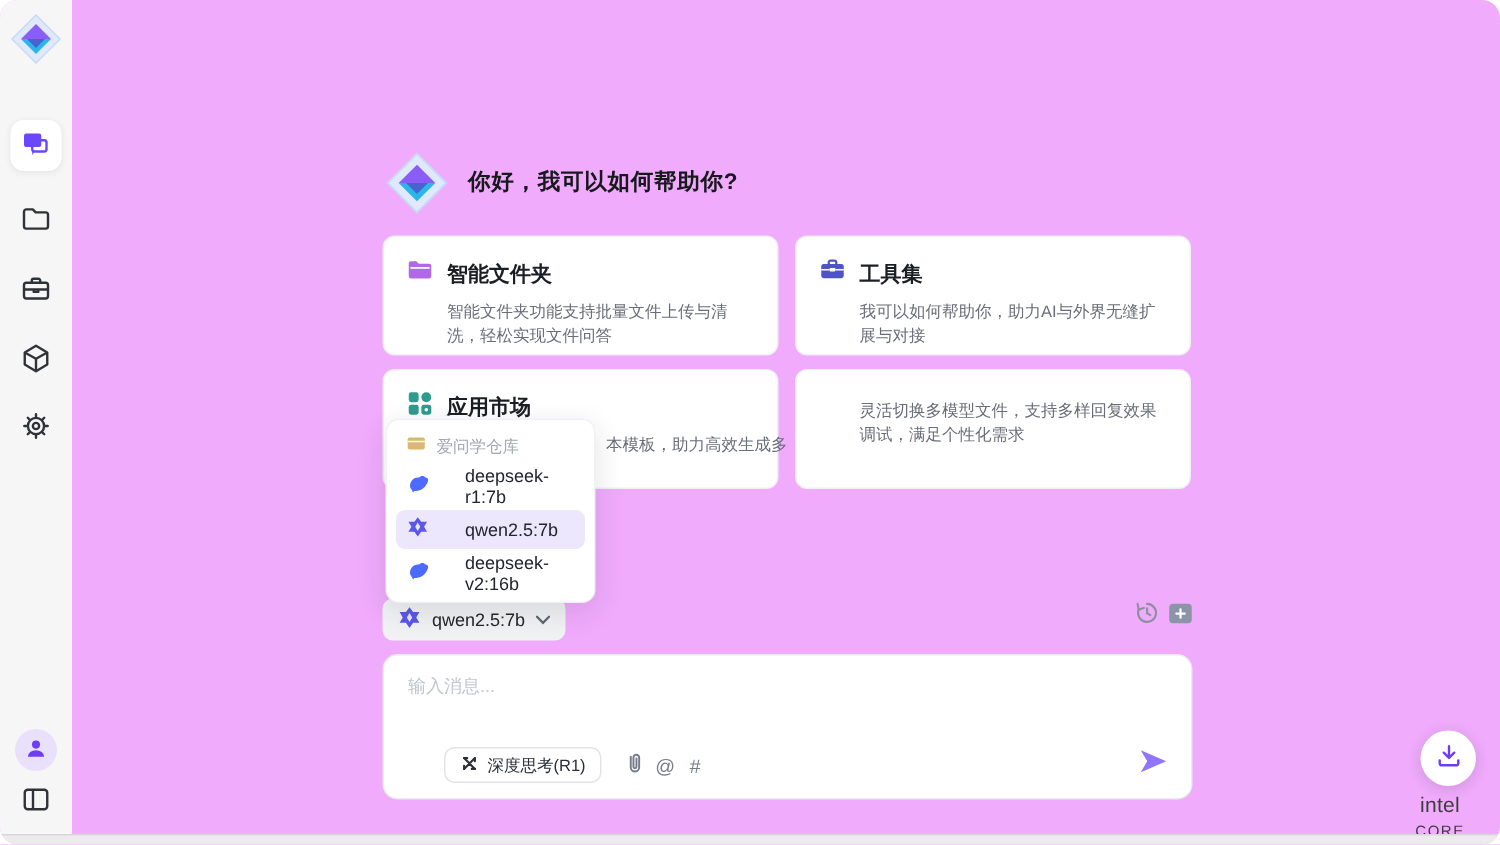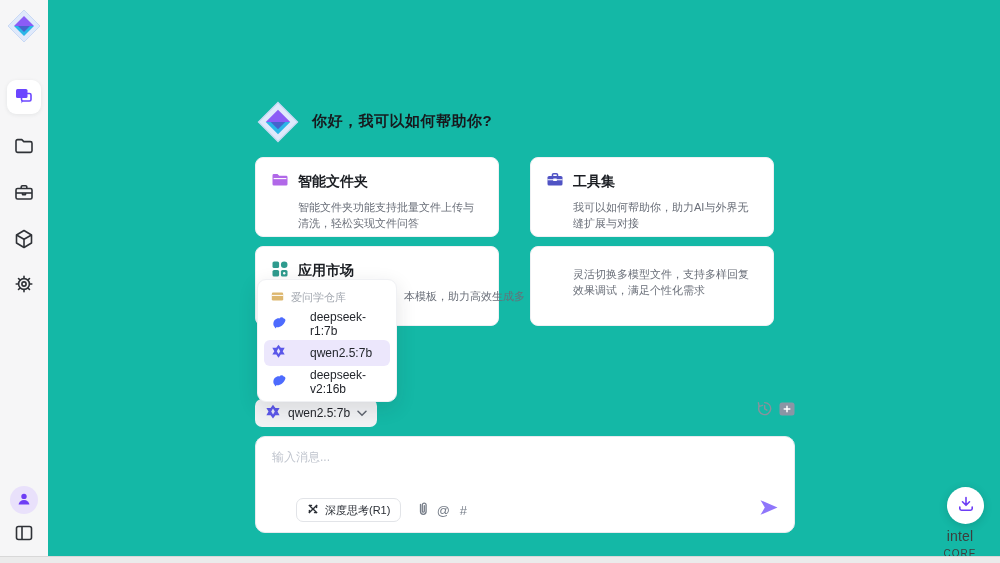--- a/index.html
+++ b/index.html
@@ -1,38 +1,38 @@
 <!DOCTYPE html>
 <html><head>
 <meta charset="utf-8">
 <style>
   * { margin:0; padding:0; box-sizing:border-box; }
   html,body { width:1000px; height:563px; }
   body { font-family:"Liberation Sans","DejaVu Sans",sans-serif; background:#fff; }
-  .screen { position:relative; width:1000px; height:563px; background:#14b8a6; overflow:hidden; }
+  .screen { position:relative; width:1000px; height:563px; background:#f0abfc; overflow:hidden;border-radius:12px; }
 
   
   .sidebar { position:absolute; left:0; top:0; width:48px; height:556px; background:#f6f6f7; }
   .logo { position:absolute; left:6px; top:8px; width:36px; height:36px; }
   .nav-btn { position:absolute; left:7px; width:34px; height:34px; border:none; background:transparent;
              border-radius:9px; display:flex; align-items:center; justify-content:center; cursor:pointer; }
   .nav-btn.active { background:#fff; box-shadow:0 1px 4px rgba(31,35,41,.08); }
   .nav-chat { top:80px; } .nav-folder { top:130px; } .nav-toolbox { top:177px; }
   .nav-cube { top:223px; } .nav-gear { top:268px; }
   .avatar-btn { position:absolute; left:10px; top:486px; width:28px; height:28px; border:none; cursor:pointer;
                 border-radius:50%; background:#e9e1fb; display:flex; align-items:center; justify-content:center; }
   .collapse-btn { position:absolute; left:11px; top:521px; width:26px; height:26px; border:none; background:transparent;
                   display:flex; align-items:center; justify-content:center; cursor:pointer; }
 
   
   .greet-logo { position:absolute; left:256px; top:100px; width:44px; height:44px; }
   .greet-title { position:absolute; left:312px; top:112px; font-size:15px; font-weight:bold; color:#17191d; letter-spacing:.5px; }
 
   
-  .card { position:absolute; width:244px; height:80px; border:1px solid #eef0f3; border-radius:8px;
+  .card { position:absolute; width:264px; height:80px; border:1px solid #eef0f3; border-radius:8px;
           background:#fff; padding:13px 15px; cursor:pointer; }
   .card.c1 { left:255px; top:157px; }
   .card.c2 { left:530px; top:157px; }
   .card.c3 { left:255px; top:246px; }
   .card.c4 { left:530px; top:246px; }
   .card-head { display:flex; align-items:center; gap:9px; }
   .card-title { font-size:14px; font-weight:bold; color:#1b1e23; }
   .card-desc { margin:6px 0 0 27px; font-size:11px; line-height:16px; color:#696e78; }
   .card.c3 .card-desc { margin-left:133px; white-space:nowrap; }
 

